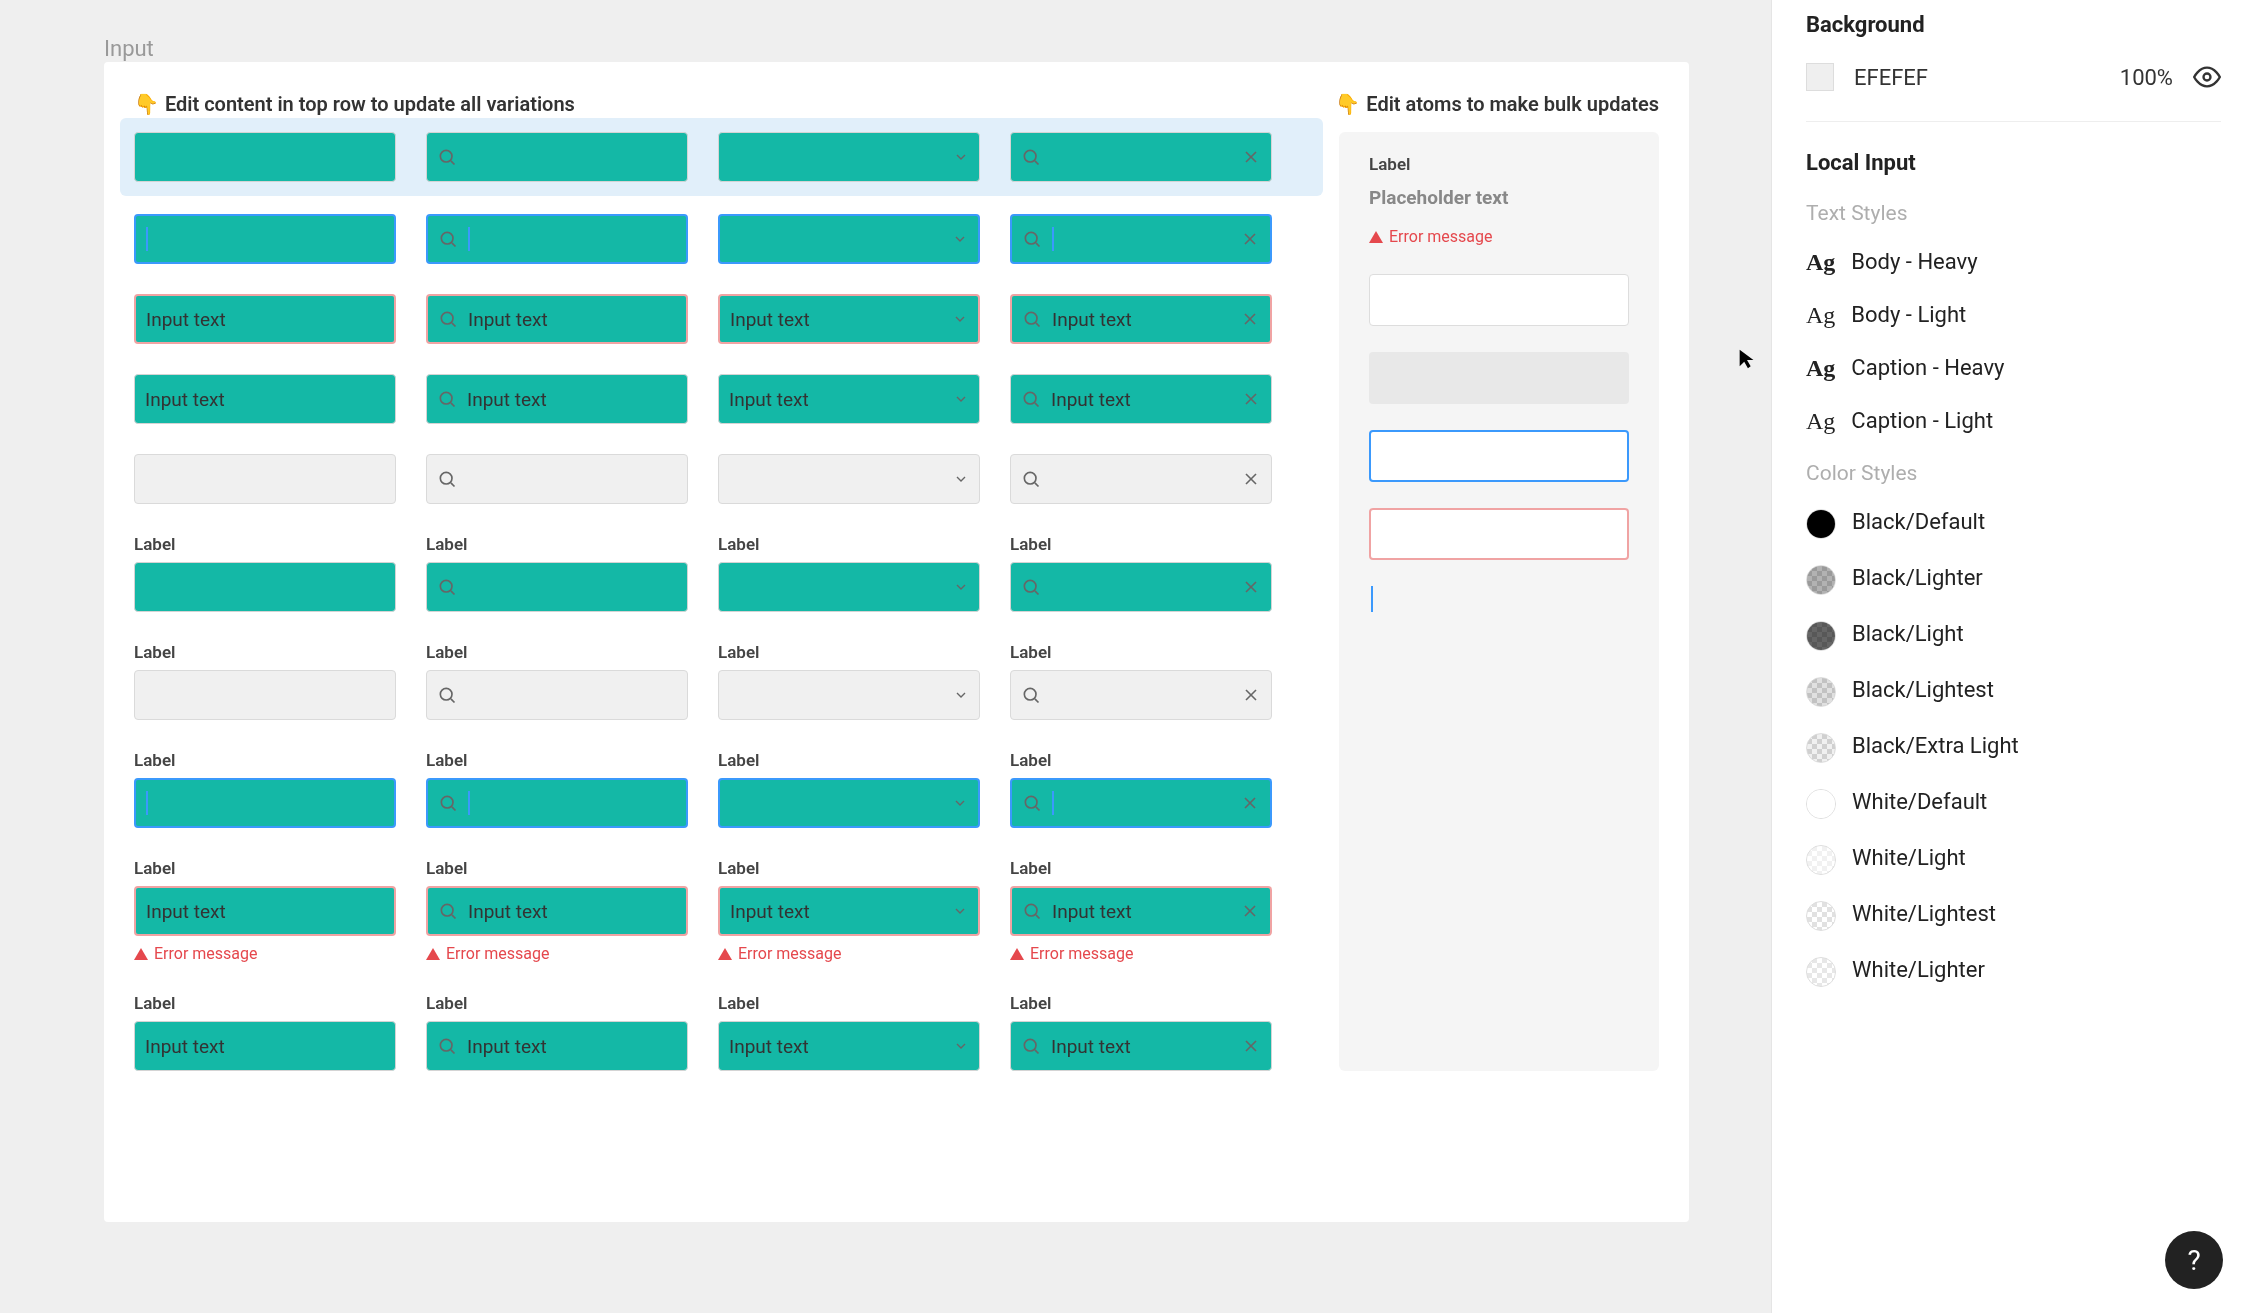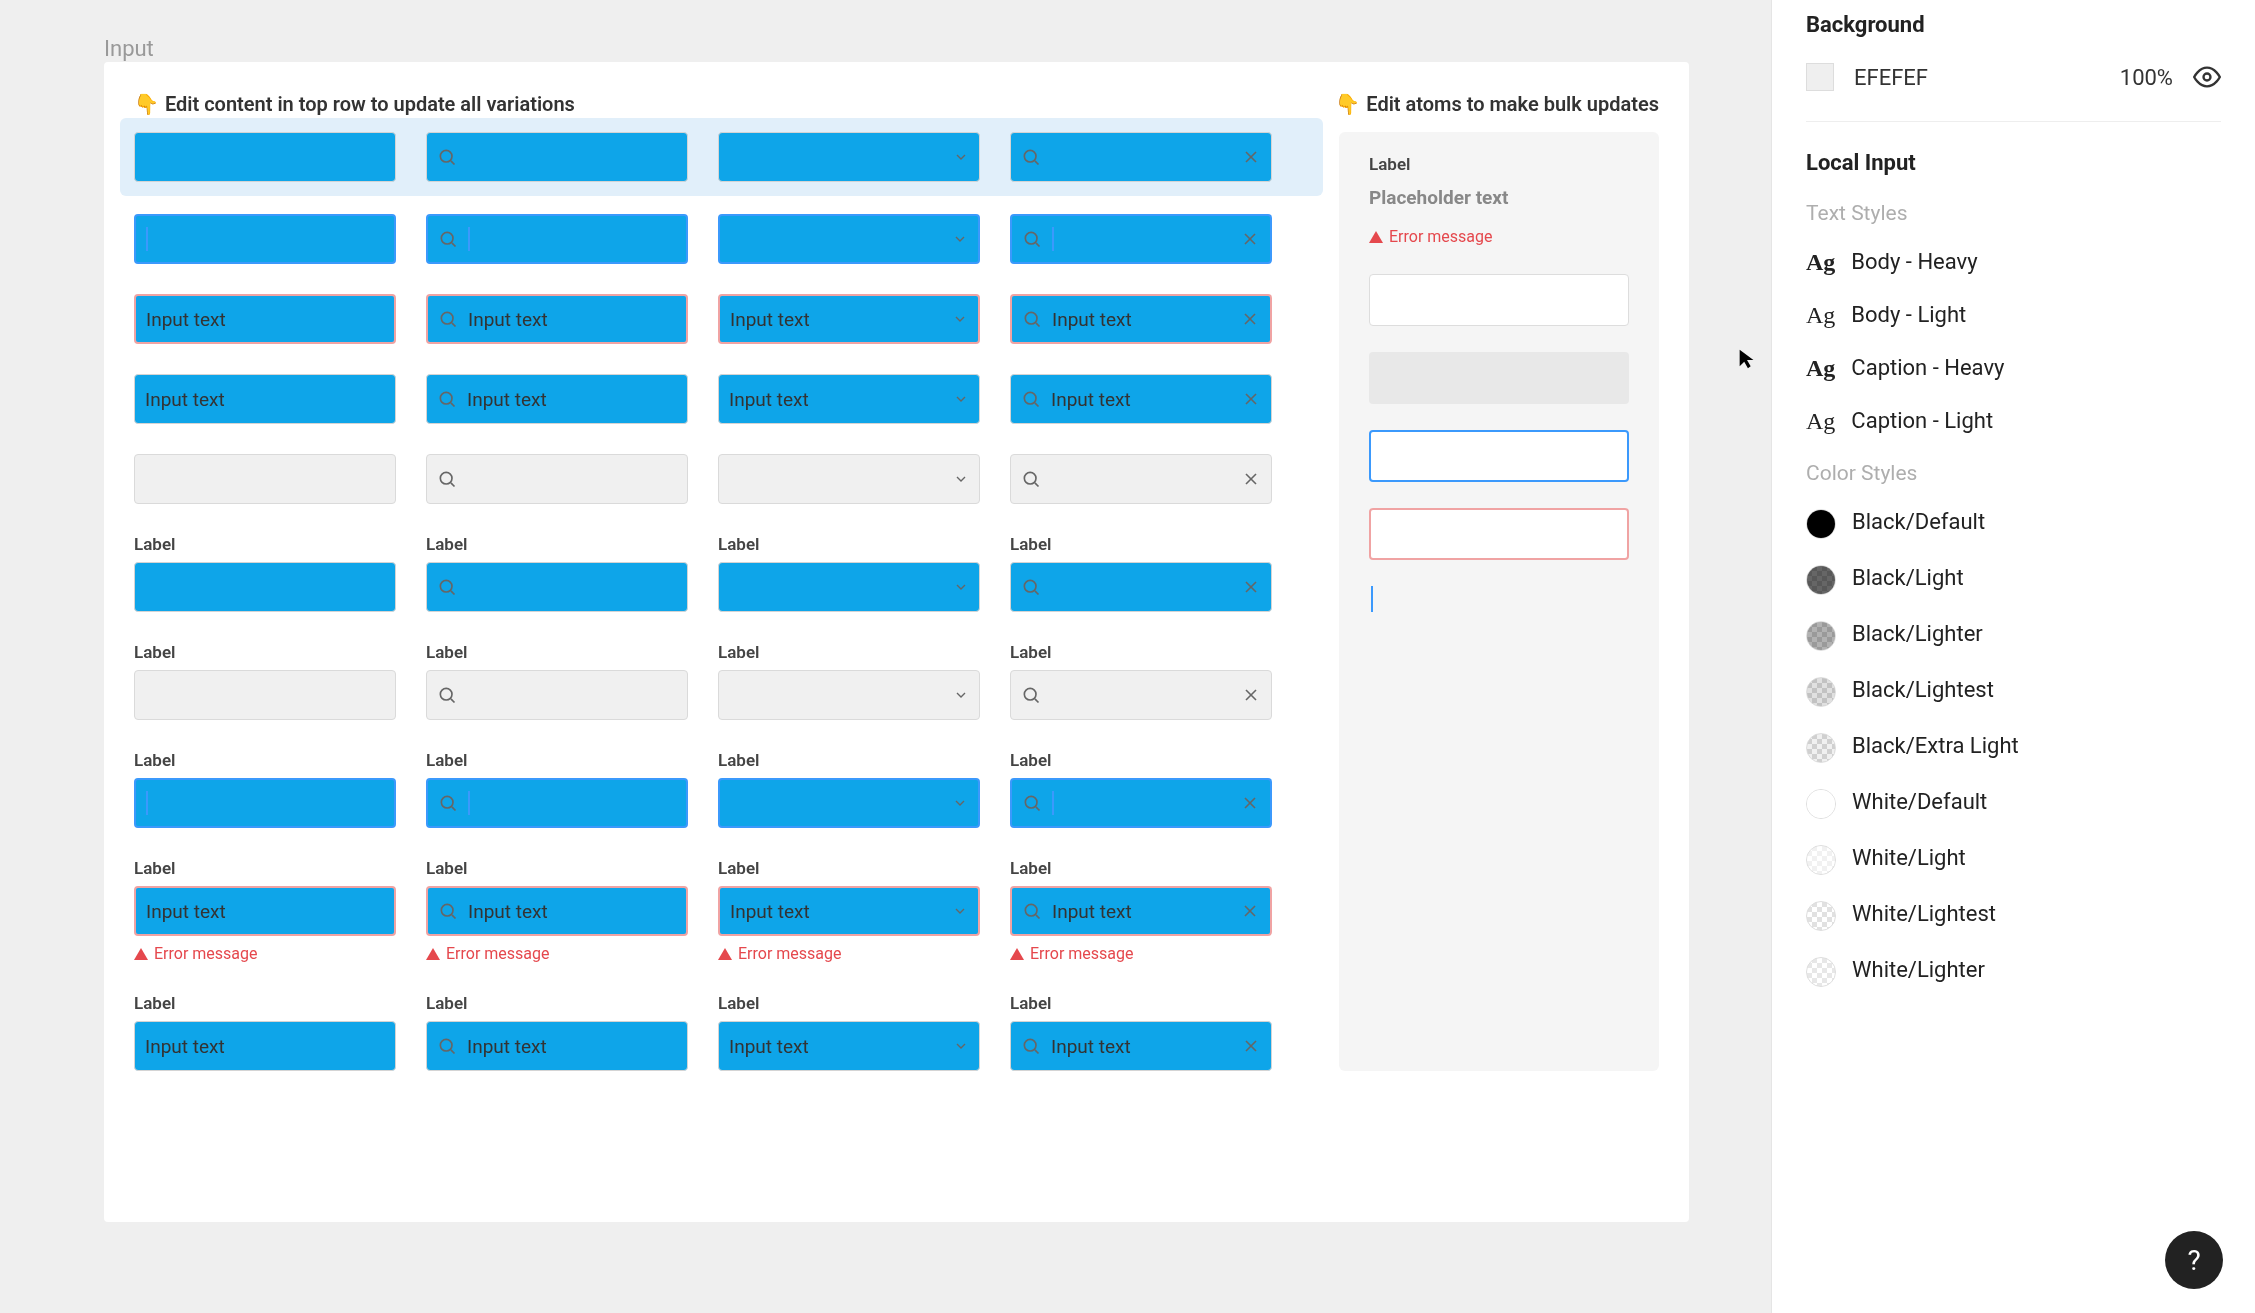--- a/index.html
+++ b/index.html
@@ -17,21 +17,21 @@
 .atom-placeholder { font-size: 19px; color: #888; margin-bottom: 18px; font-weight: bold; }
 .atom-error { font-size: 16px; color: #E5484D; display: flex; align-items: center; gap: 6px; margin-bottom: 28px; }
 .atom-swatch { height: 52px; border-radius: 4px; margin-bottom: 26px; }
 .atom-swatch.white { background: #fff; border: 1px solid #ddd; }
 .atom-swatch.grey { background: #E8E8E8; }
 .atom-swatch.focus { background: #fff; border: 2px solid #3B99FC; }
 .atom-swatch.error { background: #fff; border: 2px solid #F0A3A3; }
 .atom-cursor { width: 2px; height: 26px; background: #3B99FC; margin-left: 2px; }
 .input-group { position: relative; }
 .group-label { font-size: 17px; font-weight: 600; color: #444; margin-bottom: 8px; }
-.input-box { height: 50px; border: 1px solid #D4D4D4; border-radius: 4px; background: #0ea5e9; display: flex; align-items: center; padding: 0 10px; gap: 10px; font-size: 19px; color: #333; }
+.input-box { height: 50px; border: 1px solid #D4D4D4; border-radius: 4px; background: #14b8a6; display: flex; align-items: center; padding: 0 10px; gap: 10px; font-size: 19px; color: #333; }
 .input-box.focused { border: 2px solid #3B99FC; }
 .input-box.error { border: 2px solid #F0A3A3; }
 .input-box.disabled { background: #F0F0F0; border-color: #DADADA; }
 .input-box .cursor { width: 2px; height: 24px; background: #3B99FC; }
 .input-box .spacer { flex: 1; }
 .error-msg { font-size: 16px; color: #E5484D; display: flex; align-items: center; gap: 6px; margin-top: 8px; }
 svg.icon { width: 20px; height: 20px; stroke: #666; stroke-width: 2; fill: none; }
 svg.icon.chevron { width: 16px; height: 16px; }
 .warn-tri { display:inline-block; width:0; height:0; border-left:7px solid transparent; border-right:7px solid transparent; border-bottom:12px solid #E5484D; }
 .right-panel { position: absolute; right: 0; top: 0; width: 484px; height: 1313px; background: #fff; border-left: 1px solid #E5E5E5; padding: 12px 34px; }
@@ -509,29 +509,29 @@
   <div class="rp-subhead" style="margin-top:20px">Color Styles</div>
   <div id="color-styles-list">
       <div class="style-row">
         <span class="color-swatch">
           <span class="overlay" style="background: rgb(0, 0, 0);"></span>
         </span>
         <span>Black/Default</span>
       </div>
       <div class="style-row">
         <span class="color-swatch checker">
+          <span class="overlay" style="background: rgba(0, 0, 0, 0.3);"></span>
+        </span>
+        <span>Black/Lighter</span>
+      </div>
+      <div class="style-row">
+        <span class="color-swatch checker">
           <span class="overlay" style="background: rgba(0, 0, 0, 0.6);"></span>
         </span>
         <span>Black/Light</span>
-      </div>
-      <div class="style-row">
-        <span class="color-swatch checker">
-          <span class="overlay" style="background: rgba(0, 0, 0, 0.3);"></span>
-        </span>
-        <span>Black/Lighter</span>
       </div>
       <div class="style-row">
         <span class="color-swatch checker">
           <span class="overlay" style="background: rgba(0, 0, 0, 0.12);"></span>
         </span>
         <span>Black/Lightest</span>
       </div>
       <div class="style-row">
         <span class="color-swatch checker">
           <span class="overlay" style="background: rgba(0, 0, 0, 0.06);"></span>

